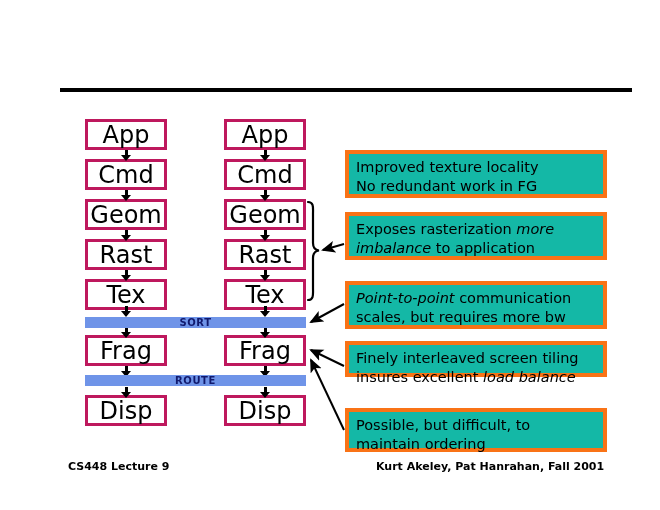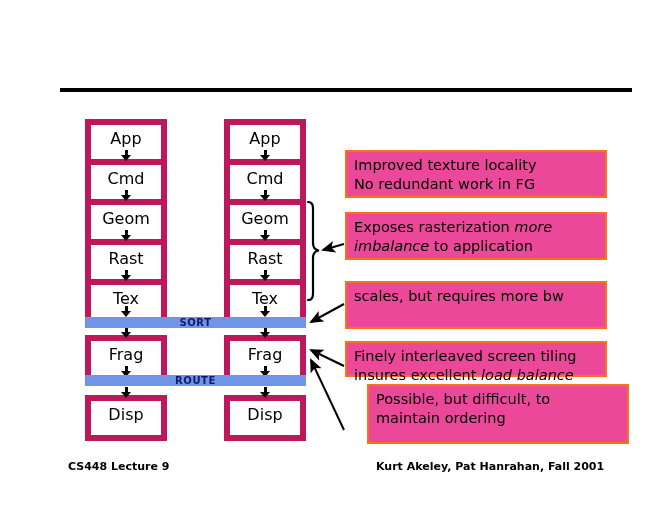--- a/index.html
+++ b/index.html
@@ -35,25 +35,25 @@
     top: 88px;
     width: 572px;
     height: 4px;
     background: #000000;
   }
 
   
   .stage {
     position: absolute;
     width: 82px;
-    height: 46px;
-    border: 6px solid #be185d;
+    height: 31px;
+    border: 3px solid #be185d;
     background: #ffffff;
     box-sizing: border-box;
-    font-size: 16px;
+    font-size: 24px;
     line-height: 27px;
     text-align: center;
     color: #000000;
   }
 
   
   .vconn {
     position: absolute;
     width: 11px;
     height: 10px;
@@ -86,22 +86,22 @@
     font-size: 10px;
     font-weight: bold;
     line-height: 11px;
     text-align: center;
     letter-spacing: 0.6px;
   }
 
   
   .callout {
     position: absolute;
-    border: 2px solid #f97316;
-    background: #ec4899;
+    border: 4px solid #f97316;
+    background: #14b8a6;
     box-sizing: border-box;
     font-size: 14.5px;
     line-height: 19px;
     color: #000000;
     padding: 4px 0 0 7px;
   }
   .callout i { font-style: italic; }
 
   
   #overlay {
@@ -239,27 +239,28 @@
   <div id="callouts">
       <div class="callout" style="left: 345px; width: 262px; top: 150px; height: 48px;">
         <div><span>Improved texture locality</span></div>
         <div><span>No redundant work in FG</span></div>
       </div>
       <div class="callout" style="left: 345px; width: 262px; top: 212px; height: 48px;">
         <div><span>Exposes rasterization </span><i>more</i></div>
         <div><i>imbalance</i><span> to application</span></div>
       </div>
       <div class="callout" style="left: 345px; width: 262px; top: 281px; height: 48px;">
+        <div><i>Point-to-point</i><span> communication</span></div>
         <div><span>scales, but requires more bw</span></div>
       </div>
       <div class="callout" style="left: 345px; width: 262px; top: 341px; height: 36px;">
         <div><span>Finely interleaved screen tiling</span></div>
         <div><span>insures excellent </span><i>load balance</i></div>
       </div>
-      <div class="callout" style="left: 345px; width: 262px; top: 384px; height: 60px; margin-left: 22px;">
+      <div class="callout" style="left: 345px; width: 262px; top: 408px; height: 44px;">
         <div><span>Possible, but difficult, to</span></div>
         <div><span>maintain ordering</span></div>
       </div>
     </div>
 
   <svg id="overlay" viewBox="0 0 660 510">
     <defs>
       <marker id="arrowhead" markerWidth="7" markerHeight="7" refX="6" refY="3.2" orient="auto" markerUnits="strokeWidth">
         <path d="M0,0.2 L7,3.2 L0,6.2 L1.6,3.2 Z" fill="#000000"></path>
       </marker>

